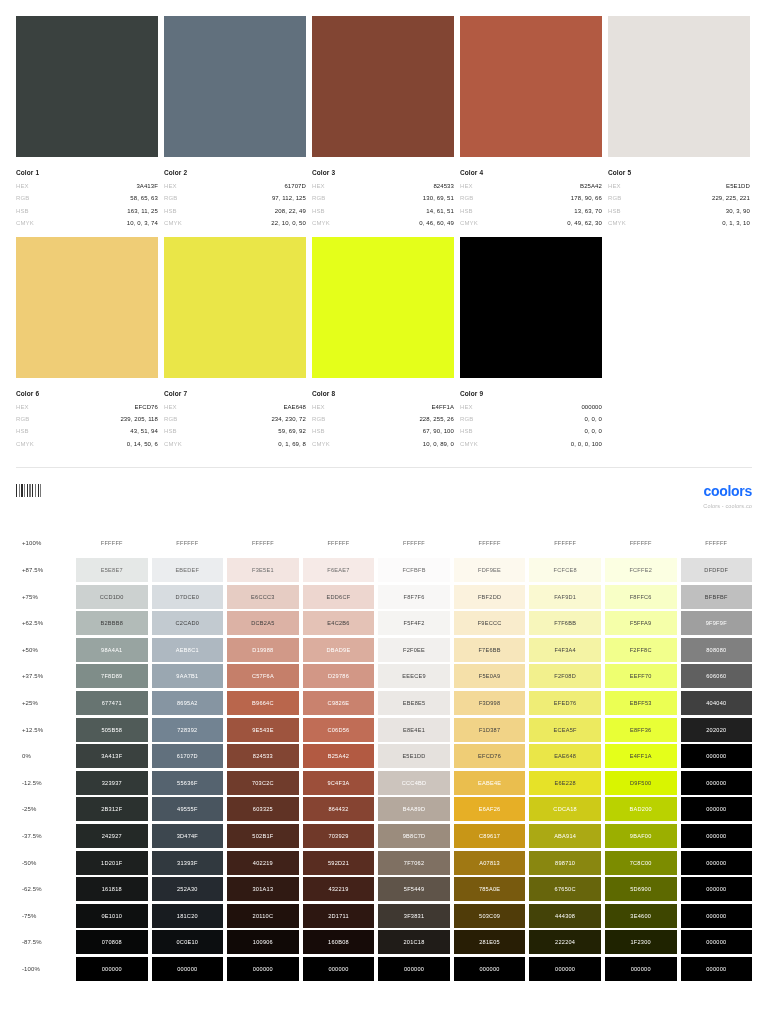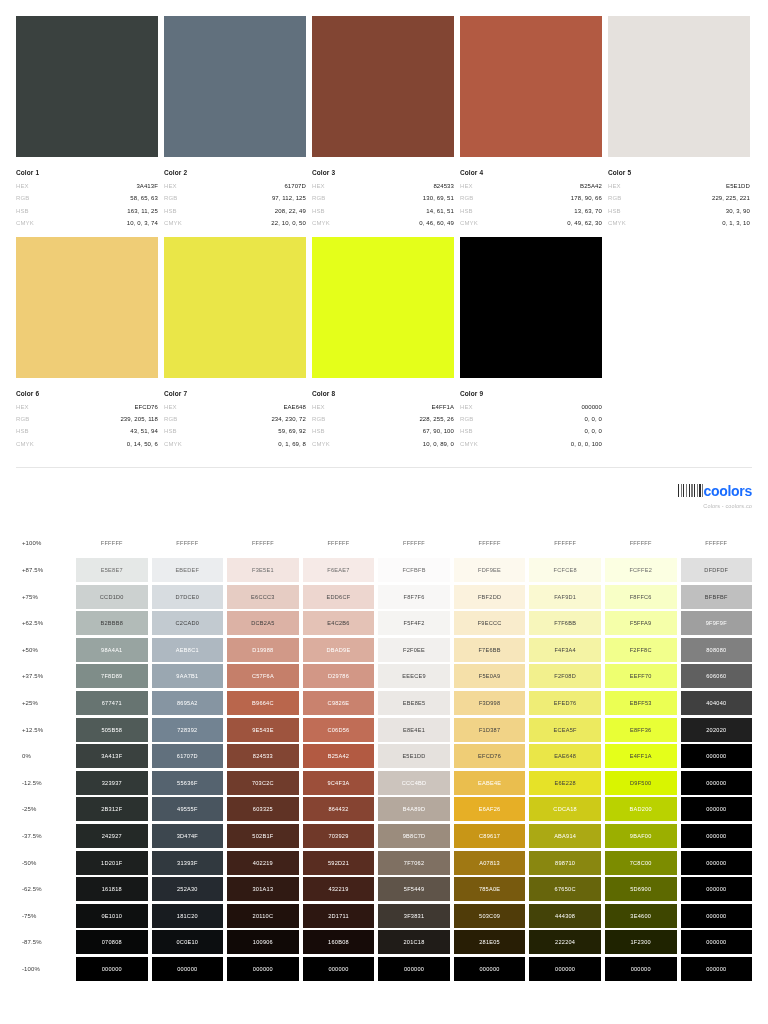--- a/index.html
+++ b/index.html
@@ -31,21 +31,21 @@
     font-size: 6px; margin-bottom: 6.4px; letter-spacing: .1px;
   }
   .info-key { color: #bdbdbd; }
   .info-val { color: #222222; }
   .info-cell.blank .info-title,
   .info-cell.blank .info-line { visibility: hidden; }
 
   
   .divider { height: 1px; background: #e6e6e6; margin: 14px 0 0 0; }
   .footer {
-    display: flex; justify-content: flex-end; align-items: flex-start;
+    display: flex; justify-content: space-between; align-items: flex-start;
     padding-top: 16px; height: 48px;
   }
   .barcode { display: flex; gap: 1.4px; height: 13px; align-items: flex-start; }
   .barcode i { display: block; width: 1.3px; height: 13px; background: #2b2b2b; }
   .barcode i:nth-child(2n) { background: #777; }
   .brand { text-align: right; }
   .brand-logo {
     font-size: 14px; font-weight: bold; color: #1a6dff;
     letter-spacing: -0.3px; line-height: 1;
   }

